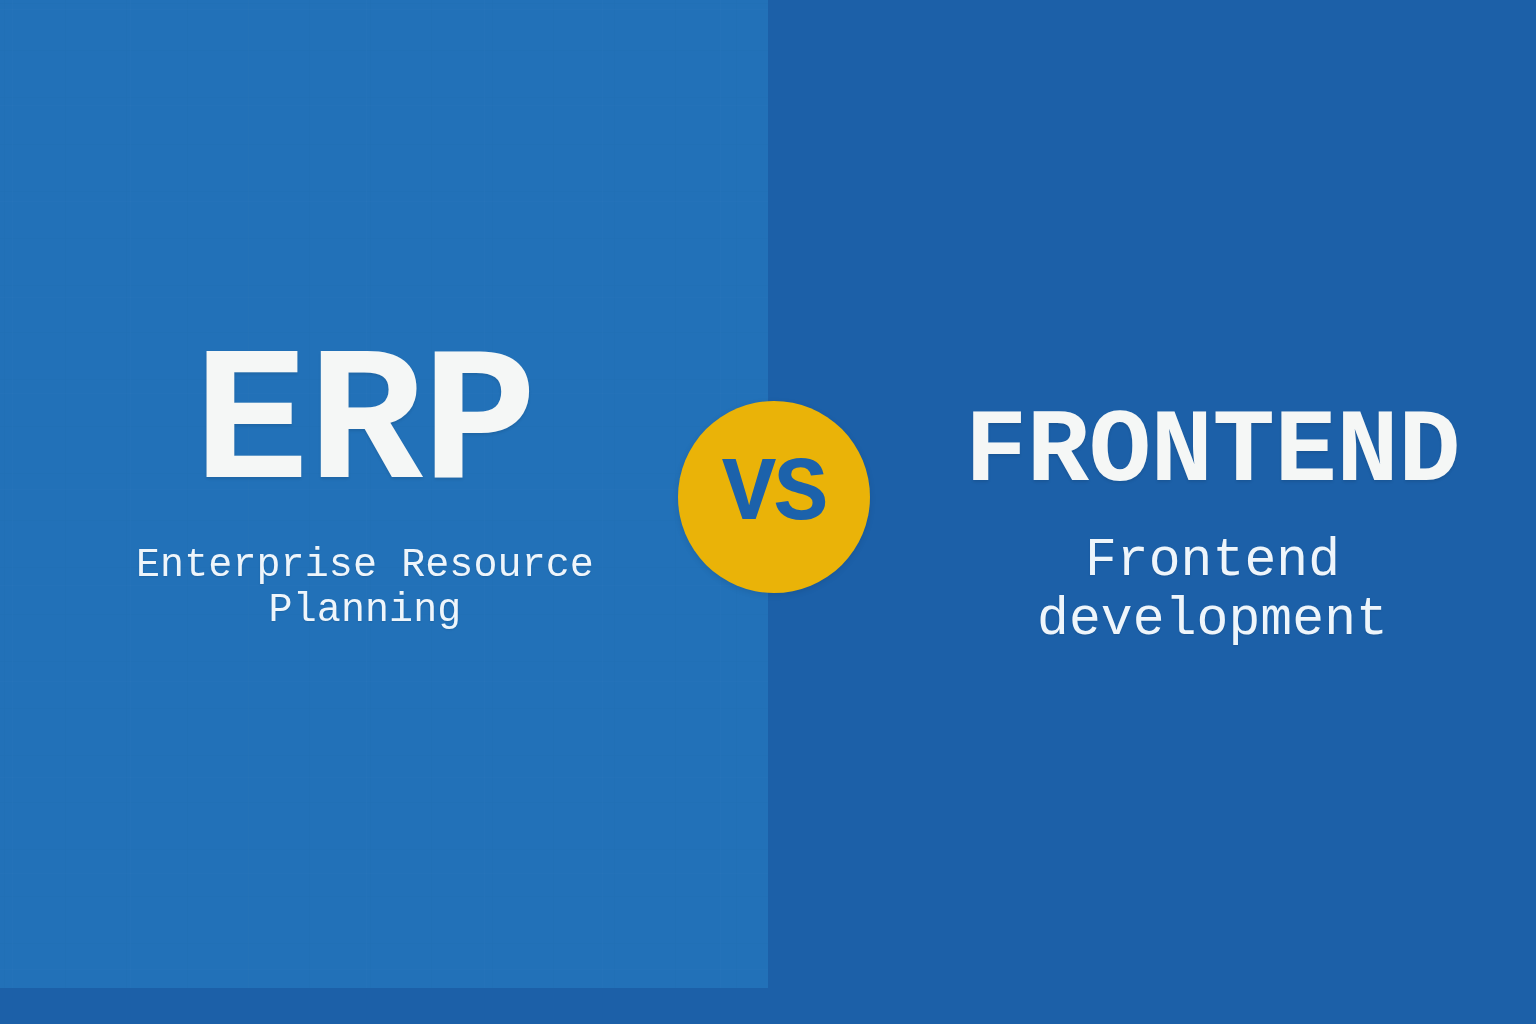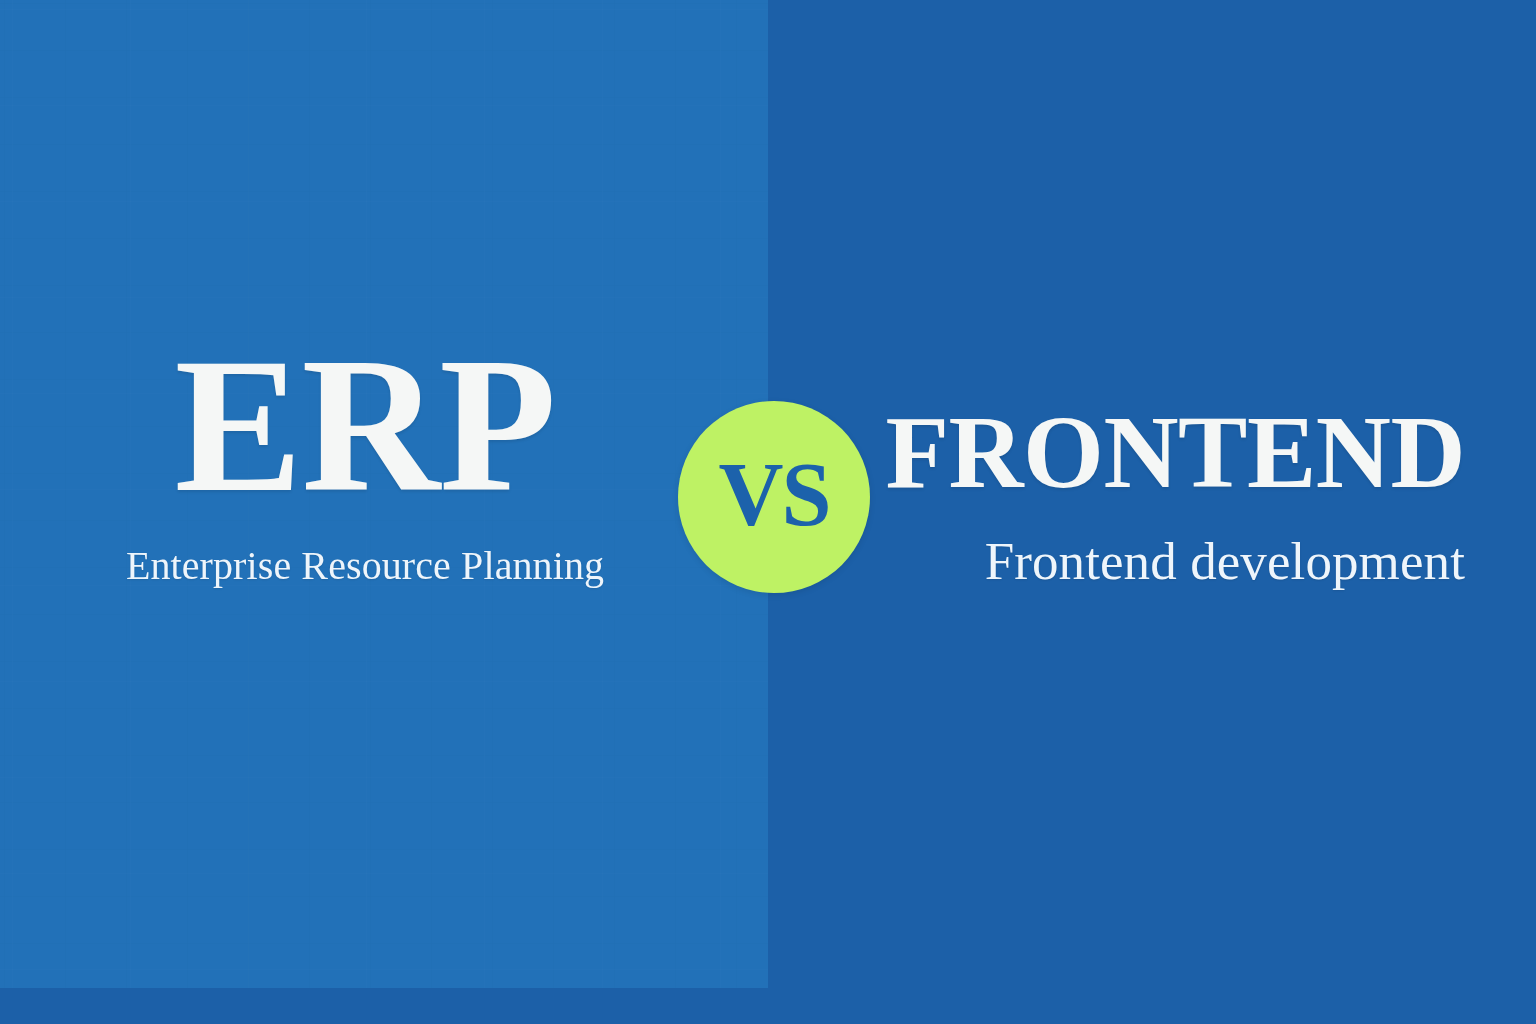--- a/index.html
+++ b/index.html
@@ -5,21 +5,21 @@
   html, body {
     margin: 0;
     padding: 0;
     background: #1c60a8;
   }
   #stage {
     position: relative;
     width: 1536px;
     height: 988px;
     overflow: hidden;
-    font-family: Liberation Serif, serif;
+    font-family: Liberation Mono, monospace;
     -webkit-font-smoothing: antialiased;
   }
 
   
   .panel {
     position: absolute;
     top: 0;
     height: 1024px;
   }
   #panel-left {
@@ -76,24 +76,24 @@
     font-weight: 300;
     line-height: 1.12;
     color: #eef5fb;
     letter-spacing: 0.1px;
     text-shadow: 0 1px 2px rgba(0,0,0,0.10);
   }
 
   
   #right-content {
     position: absolute;
-    left: 880px;
+    left: 920px;
     top: 400px;
     width: 585px;
-    text-align: right;
+    text-align: center;
   }
   #frontend-title {
     font-size: 104px;
     font-weight: 700;
     letter-spacing: -0.5px;
     line-height: 1;
     color: #f5f7f6;
     text-shadow: 0 2px 3px rgba(0,0,0,0.10);
     margin: 0;
     padding: 0;
@@ -109,21 +109,21 @@
   }
 
   
   #vs-badge {
     position: absolute;
     left: 678px;
     top: 401px;
     width: 192px;
     height: 192px;
     border-radius: 50%;
-    background: #bef264;
+    background: #eab308;
     display: flex;
     align-items: center;
     justify-content: center;
     box-shadow: 0 2px 6px rgba(0,0,0,0.10);
   }
   #vs-label {
     font-size: 90px;
     font-weight: 700;
     letter-spacing: -2px;
     color: #1c62ab;

